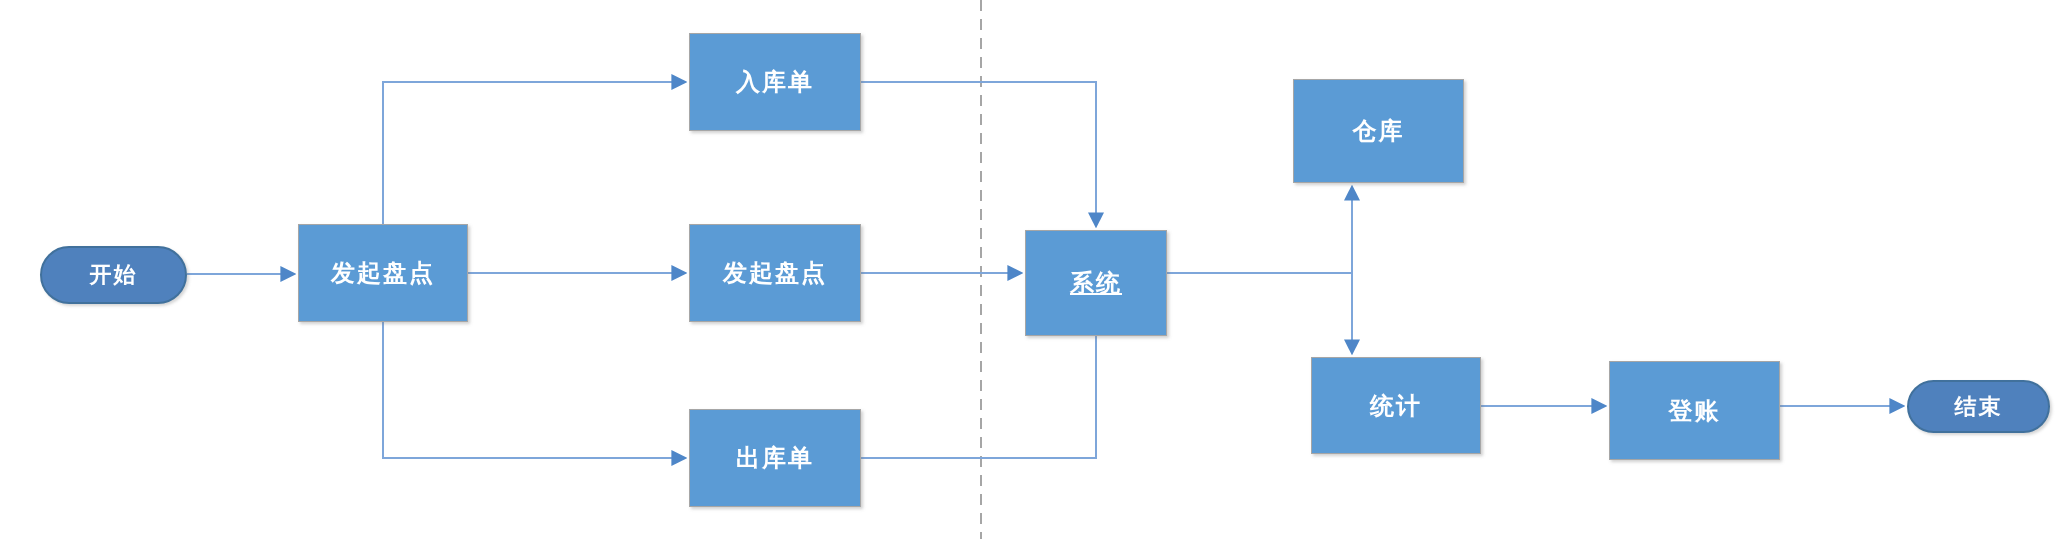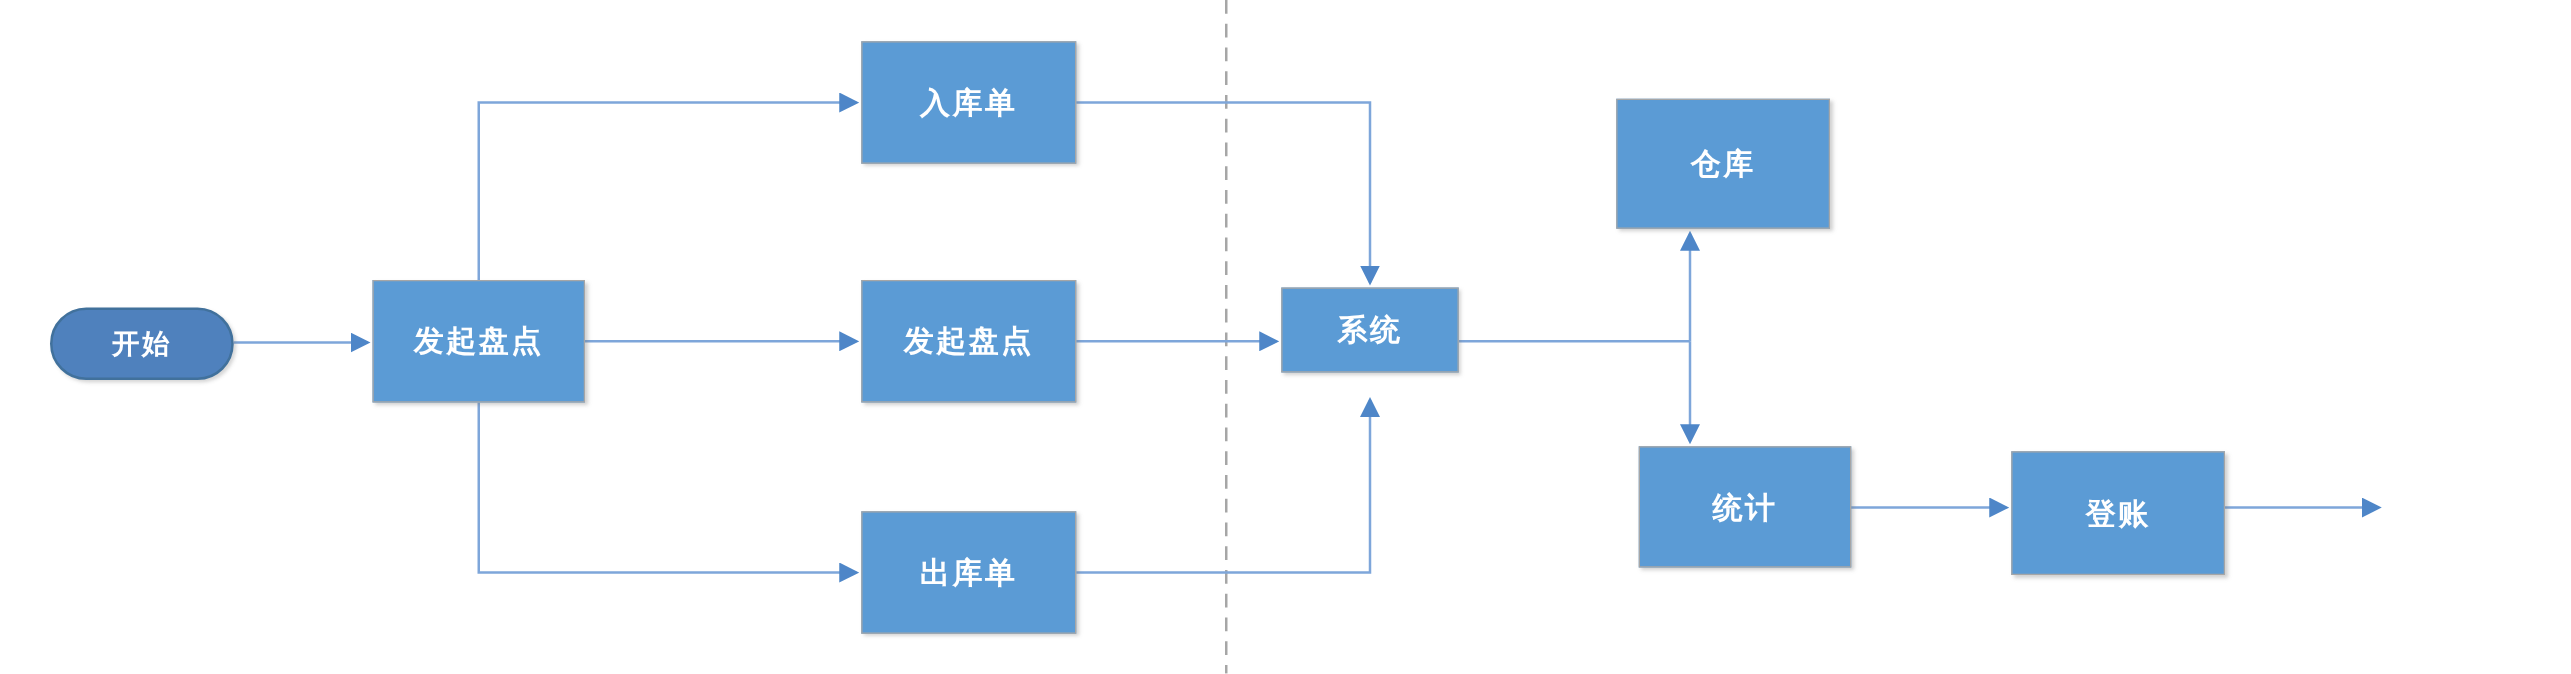--- a/index.html
+++ b/index.html
@@ -112,30 +112,33 @@
   </div>
 
   <div class="node process" style="left:689px; top:224px; width:172px; height:98px;font-family:Liberation Mono, monospace;">
     <span>发起盘点</span>
   </div>
 
   <div class="node process" style="left:689px; top:409px; width:172px; height:98px;">
     <span>出库单</span>
   </div>
 
-  <div class="node process" style="left:1025px; top:230px; width:142px; height:68px;">
+  <div class="node process" style="left:1025px; top:230px; width:142px; height:106px;text-decoration:underline;">
     <span>系统</span>
   </div>
 
   <div class="node process" style="left:1267px; top:79px; width:171px; height:104px;margin-left:26px;">
     <span>仓库</span>
   </div>
 
   <div class="node process" style="left:1267px; top:357px; width:170px; height:97px;margin-left:44px;">
     <span>统计</span>
   </div>
 
   <div class="node process" style="left:1609px; top:361px; width:171px; height:99px;">
     <span>登账</span>
   </div>
 
+  <div class="node terminator" style="left:1907px; top:380px; width:143px; height:53px;">
+    <span>结束</span>
+  </div>
 
 </div>
 
 </body></html>

